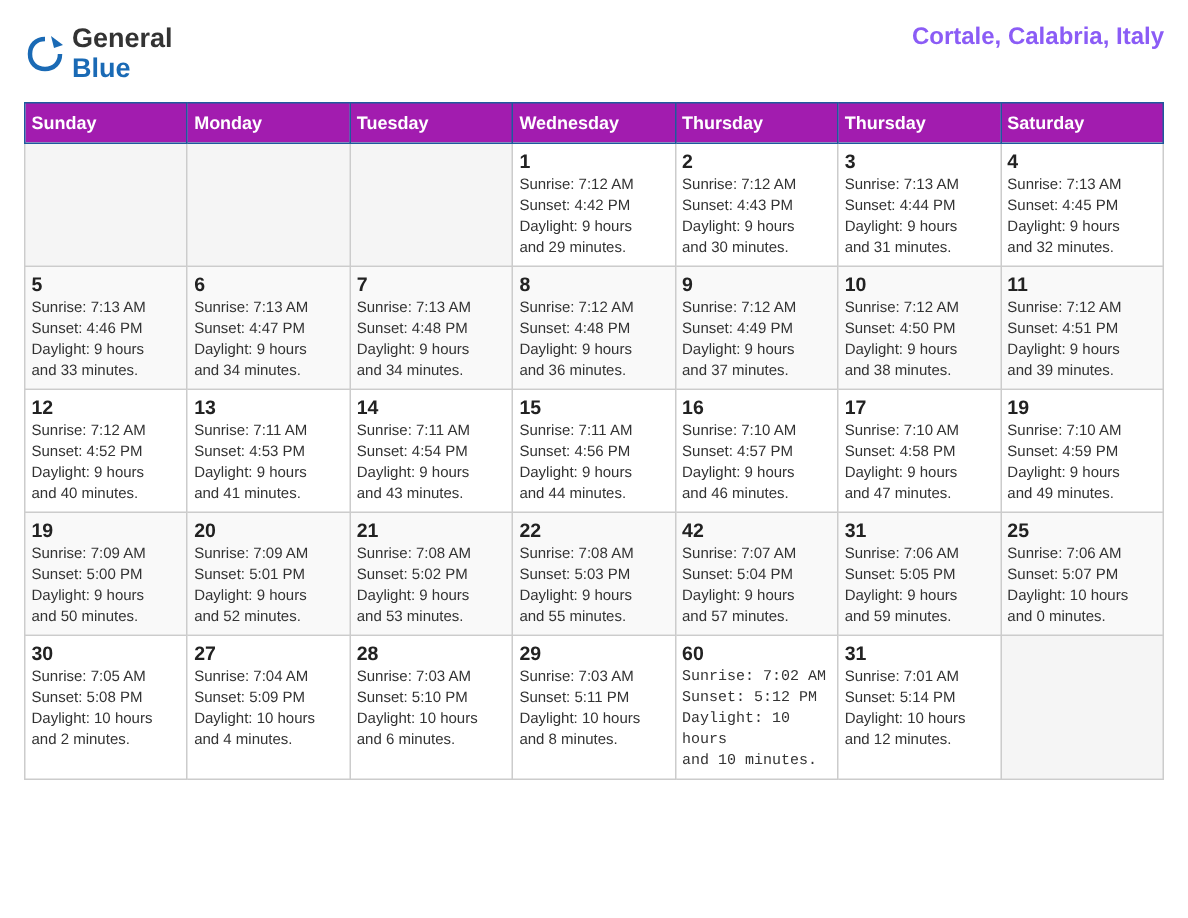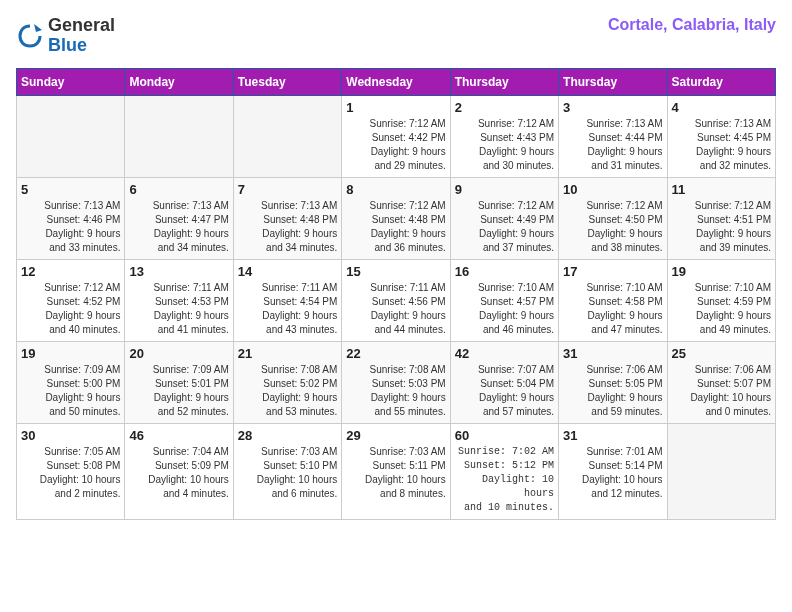--- a/index.html
+++ b/index.html
@@ -73,21 +73,20 @@
     .day-number {
       font-size: 13px;
       font-weight: bold;
       margin-bottom: 2px;
       color: #222;
     }
     .day-info {
       font-size: 10px;
       color: #333;
       line-height: 1.4;
-      text-align: right;
     }
     .empty-cell {
       background: #f5f5f5 !important;
     }
   </style>
 </head>
 <body>
 
 <div class="header-area">
   <div class="logo">
@@ -306,21 +305,21 @@
       </tr>
       <tr>
         <td>
           <div class="day-number">30</div>
           <div class="day-info" style="white-space: pre-line;">Sunrise: 7:05 AM
 Sunset: 5:08 PM
 Daylight: 10 hours
 and 2 minutes.</div>
         </td>
         <td>
-          <div class="day-number">46</div>
+          <div class="day-number">27</div>
           <div class="day-info" style="white-space: pre-line;">Sunrise: 7:04 AM
 Sunset: 5:09 PM
 Daylight: 10 hours
 and 4 minutes.</div>
         </td>
         <td>
           <div class="day-number">28</div>
           <div class="day-info" style="white-space: pre-line;">Sunrise: 7:03 AM
 Sunset: 5:10 PM
 Daylight: 10 hours

